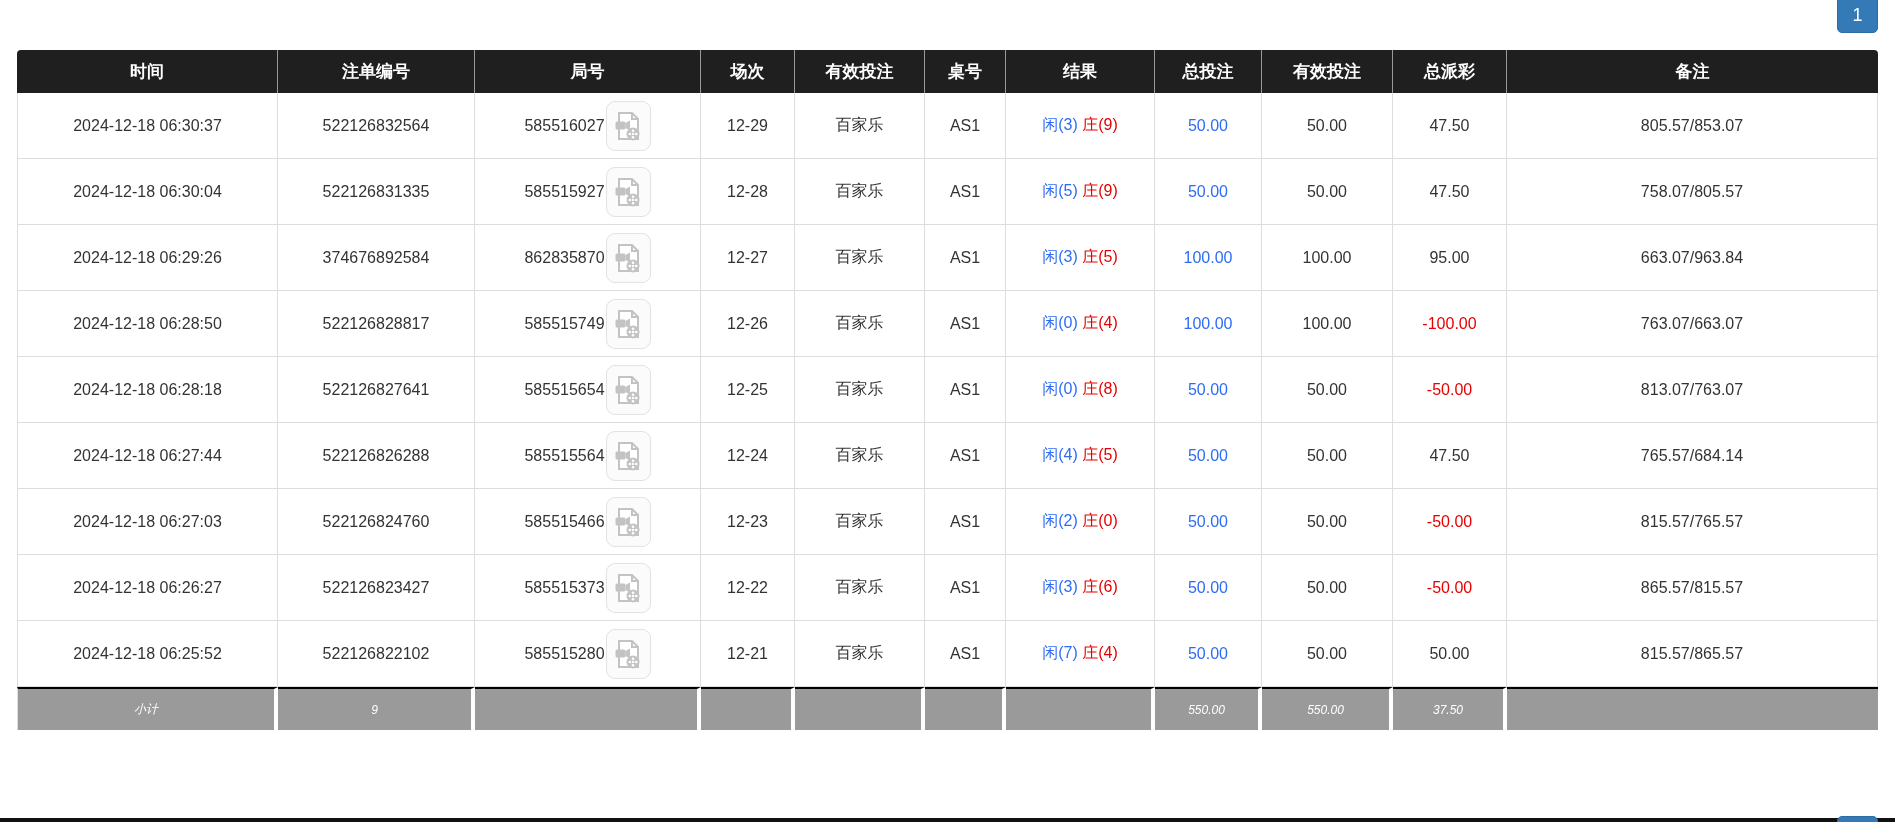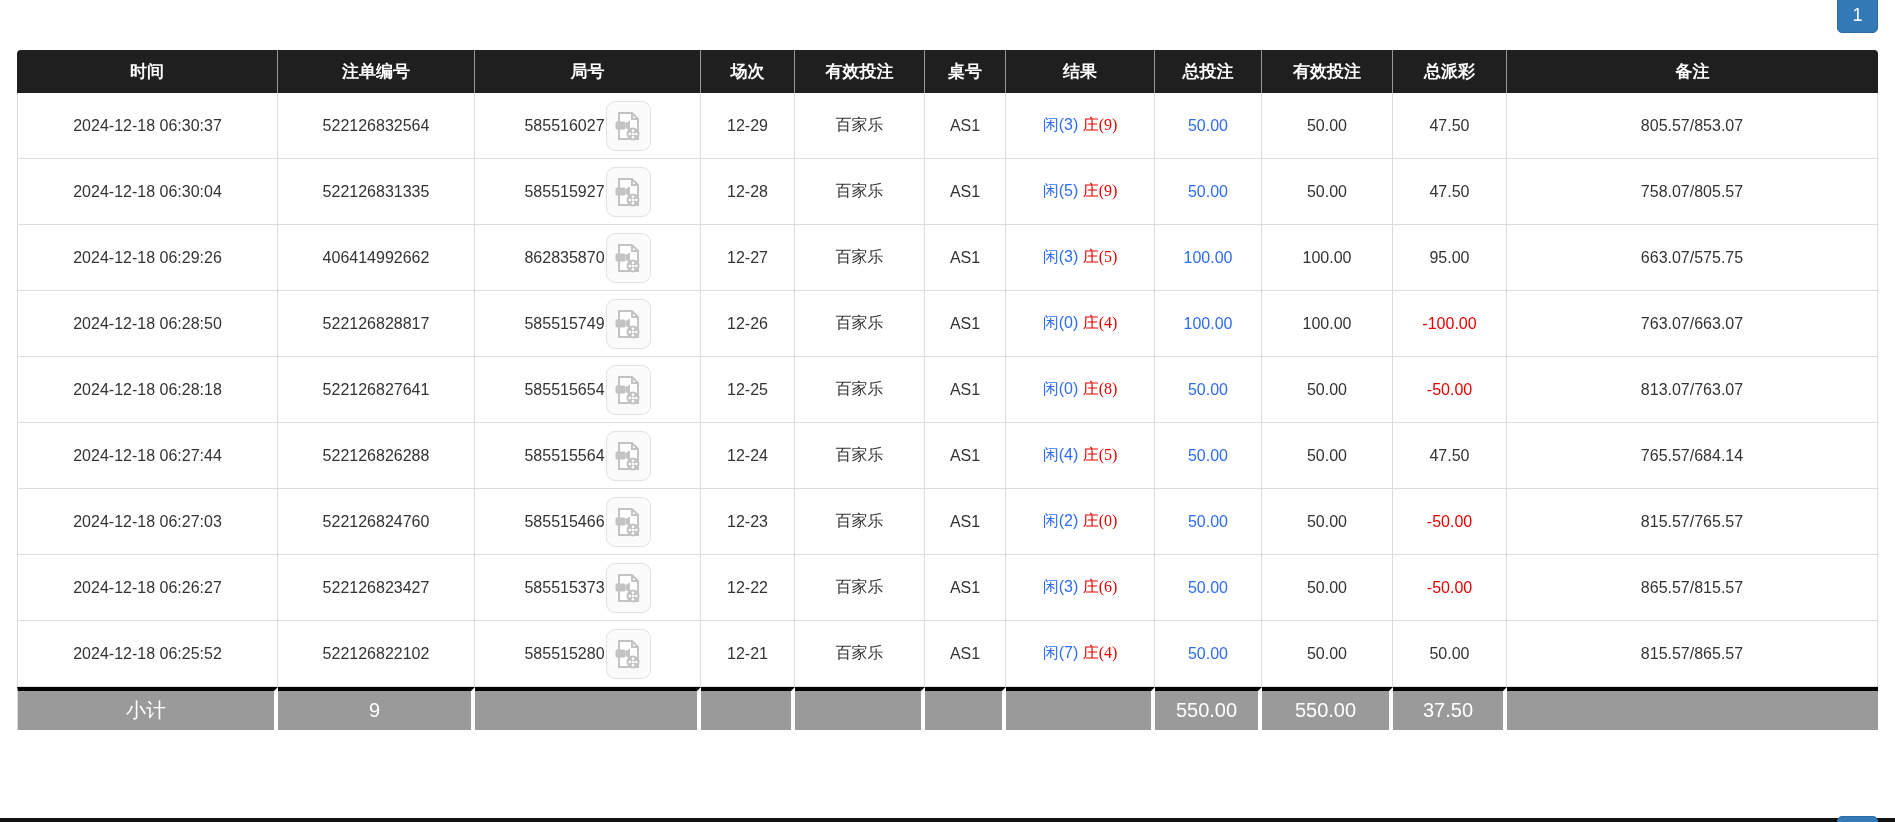--- a/index.html
+++ b/index.html
@@ -72,30 +72,31 @@
     background: #fbfbfb;
     border: 1px solid #e2e2e2;
     border-radius: 9px;
     display: inline-flex;
     align-items: center;
     justify-content: center;
     cursor: pointer;
   }
   .blue-amount { color: var(--accent-blue, #2e6cf6); cursor: pointer; }
   .res-player { color: var(--accent-blue, #2e6cf6); margin-top: 8px; }
-  .res-banker { color: var(--accent-red, #e80000); font-family: Liberation Serif, serif; }
+  .res-banker { color: var(--accent-red, #e80000); }
   .neg { color: var(--accent-red, #e80000); }
   tr.summary td {
     background: var(--footer-bg, #9a9a9a);
     color: #fff;
     height: 43px;
     border: none;
-    border-top: 4px solid #000000;
+    border-top: 2px solid #000000;
     border-right: 4px solid #fff;
-    font-size: 20px;
+    font-size: 12px;
+    font-style: italic;
   }
   tr.summary td:last-child { border-right: none; }
   tr.summary.last td:first-child { border-bottom-left-radius: 6px; }
   tr.summary.last td:last-child { border-bottom-right-radius: 6px; }
   .next-table-bar {
     position: absolute;
     left: 0;
     top: 818px;
     width: 1895px;
     height: 4px;
@@ -197,21 +198,21 @@
             <td>百家乐</td>
             <td>AS1</td>
             <td><span class="res-player">闲(5)</span> <span class="res-banker">庄(9)</span></td>
             <td class="blue-amount">50.00</td>
             <td>50.00</td>
             <td>47.50</td>
             <td>758.07/805.57</td>
           </tr>
           <tr>
             <td>2024-12-18 06:29:26</td>
-            <td>406414992662</td>
+            <td>374676892584</td>
             <td>
               <span class="round-cell-inner">
                 <span>862835870</span>
   <span class="video-btn">
     <svg width="28" height="32" viewBox="0 0 28 32" aria-hidden="true">
       <path d="M5 3 h13 l6 6 v20 h-19 z" fill="#ffffff" stroke="#c3c3c3" stroke-width="2"></path>
       <path d="M18 3 v6 h6" fill="none" stroke="#c3c3c3" stroke-width="2"></path>
       <rect x="1.5" y="11.5" width="10" height="8" rx="1.5" fill="#c3c3c3"></rect>
       <path d="M11.5 13 l4.5 -2.5 v10 l-4.5 -2.5 z" fill="#c3c3c3"></path>
       <circle cx="19" cy="24" r="6.5" fill="#c3c3c3"></circle>
@@ -224,21 +225,21 @@
   </span>
 </span>
             </td>
             <td>12-27</td>
             <td>百家乐</td>
             <td>AS1</td>
             <td><span class="res-player">闲(3)</span> <span class="res-banker">庄(5)</span></td>
             <td class="blue-amount">100.00</td>
             <td>100.00</td>
             <td>95.00</td>
-            <td>663.07/575.75</td>
+            <td>663.07/963.84</td>
           </tr>
           <tr>
             <td>2024-12-18 06:28:50</td>
             <td>522126828817</td>
             <td>
               <span class="round-cell-inner">
                 <span>585515749</span>
   <span class="video-btn">
     <svg width="28" height="32" viewBox="0 0 28 32" aria-hidden="true">
       <path d="M5 3 h13 l6 6 v20 h-19 z" fill="#ffffff" stroke="#c3c3c3" stroke-width="2"></path>

